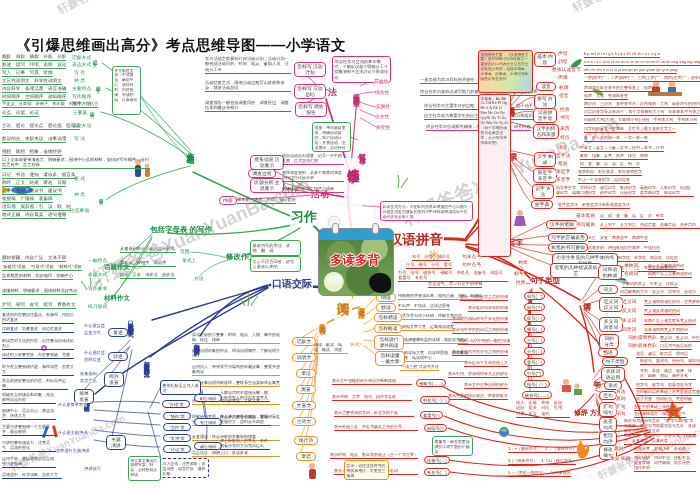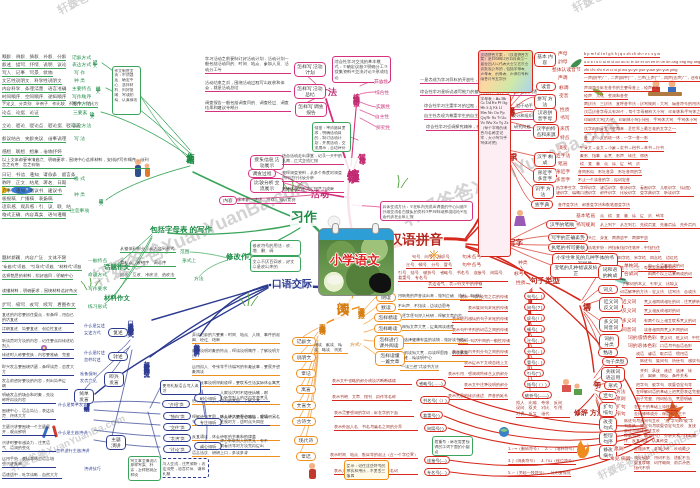--- a/index.html
+++ b/index.html
@@ -49,20 +49,21 @@
   .ring{position:absolute;width:5px;height:9px;border:1.5px solid #9a9a9a;border-radius:3px;
         background:#f2f2f2;z-index:6}
   #ctext{position:absolute;left:318px;top:252px;width:74px;text-align:center;z-index:6;
          font-size:12.5px;font-weight:bold;color:#e02020;
          text-shadow:-1px 0 #fff,1px 0 #fff,0 -1px #fff,0 1px #fff}
 </style>
 </head>
 <body>
 
 <div id="stage">
+  <div class="title">《引爆思维画出高分》考点思维导图——小学语文</div>
 
   <svg id="curves" width="700" height="488">
 
     <g stroke="#3aa55a" fill="none" stroke-linecap="round">
       <path d="M360,257 C342,250 326,240 312,224" stroke-width="2.6"></path>
       <path d="M298,219 C258,203 218,184 193,172" stroke-width="1.6"></path>
       <path d="M190,150 C162,118 128,80 102,63" stroke-width="0.9"></path>
       <path d="M190,153 C162,128 132,100 106,88" stroke-width="0.9"></path>
       <path d="M190,157 C158,134 124,118 101,112" stroke-width="0.9"></path>
       <path d="M190,160 C168,140 148,108 134,86" stroke-width="0.7"></path>
@@ -615,20 +616,20 @@
       <div class="n k-box b-g" style="left: 128px; top: 456px; width: 28px; font-size: 3.8px;">写文章要像说话那样写实、朴素，怎样想就怎样说</div>
     </div>
 
   <div id="center">
     <div class="bar"></div>
     <div class="lotus"></div>
     <div class="blk"></div>
   </div>
   <span class="ring" style="left:332px;top:223px"></span>
   <span class="ring" style="left:372px;top:223px"></span>
-  <div id="ctext">小学语文</div>
+  <div id="ctext">多读多背</div>
 <div class="wm" style="left: 55px; top: 4px; font-size: 11px; transform: rotate(-26deg);">轩媛爸爸XuanYuanBa.com</div>
     <div class="wm" style="left: 570px; top: 2px; font-size: 11px; transform: rotate(-26deg);">轩媛爸爸XuanYuanBa.com</div>
     <div class="wm" style="left: 8px; top: 462px; font-size: 10px; transform: rotate(-24deg);">轩媛爸爸XuanYuanBa.com</div>
     <div class="wm" style="left: 596px; top: 470px; font-size: 10px; transform: rotate(-24deg);">轩媛爸爸XuanYuanBa.com</div>
     <div class="wm" style="left: 88px; top: 268px; font-size: 19px; transform: rotate(-24deg);">轩媛爸爸XuanYuanBa.com</div>
     <div class="wm" style="left: 398px; top: 208px; font-size: 19px; transform: rotate(-24deg);">轩媛爸爸XuanYuanBa.com</div>
   </div>
 
 </body></html>

